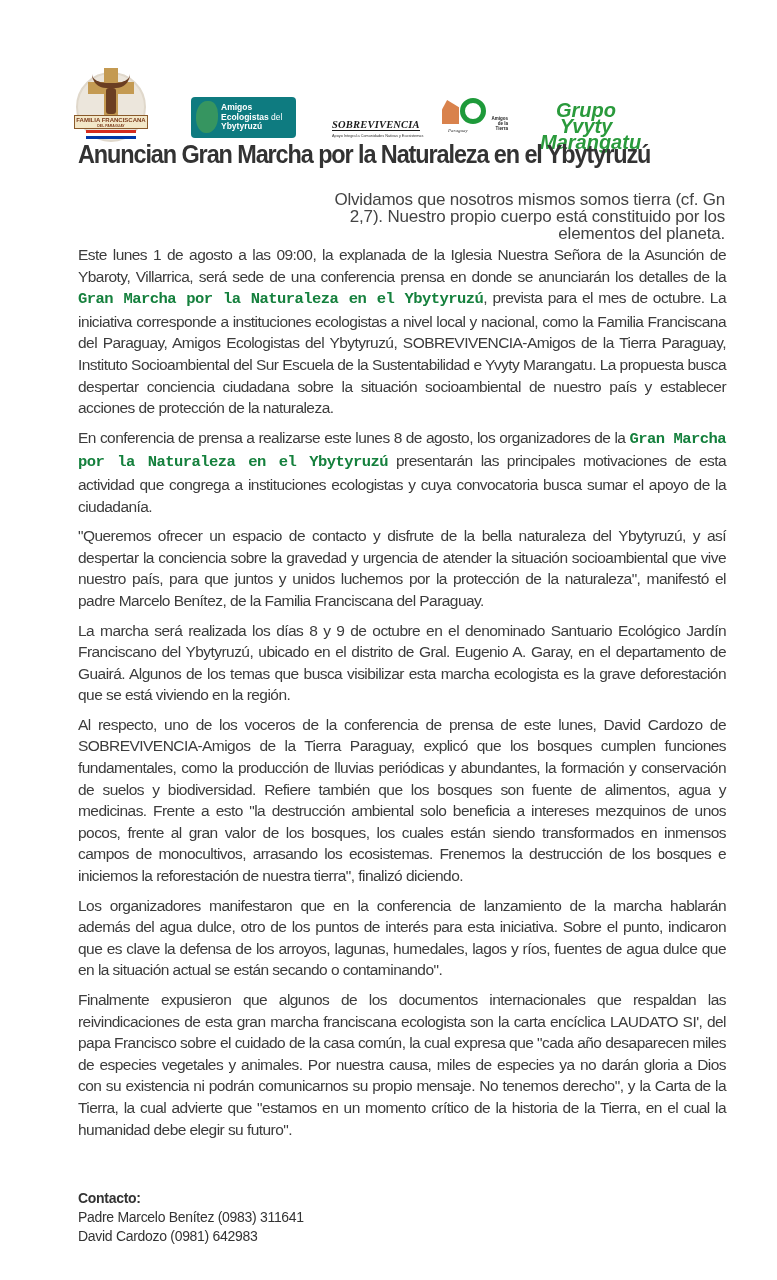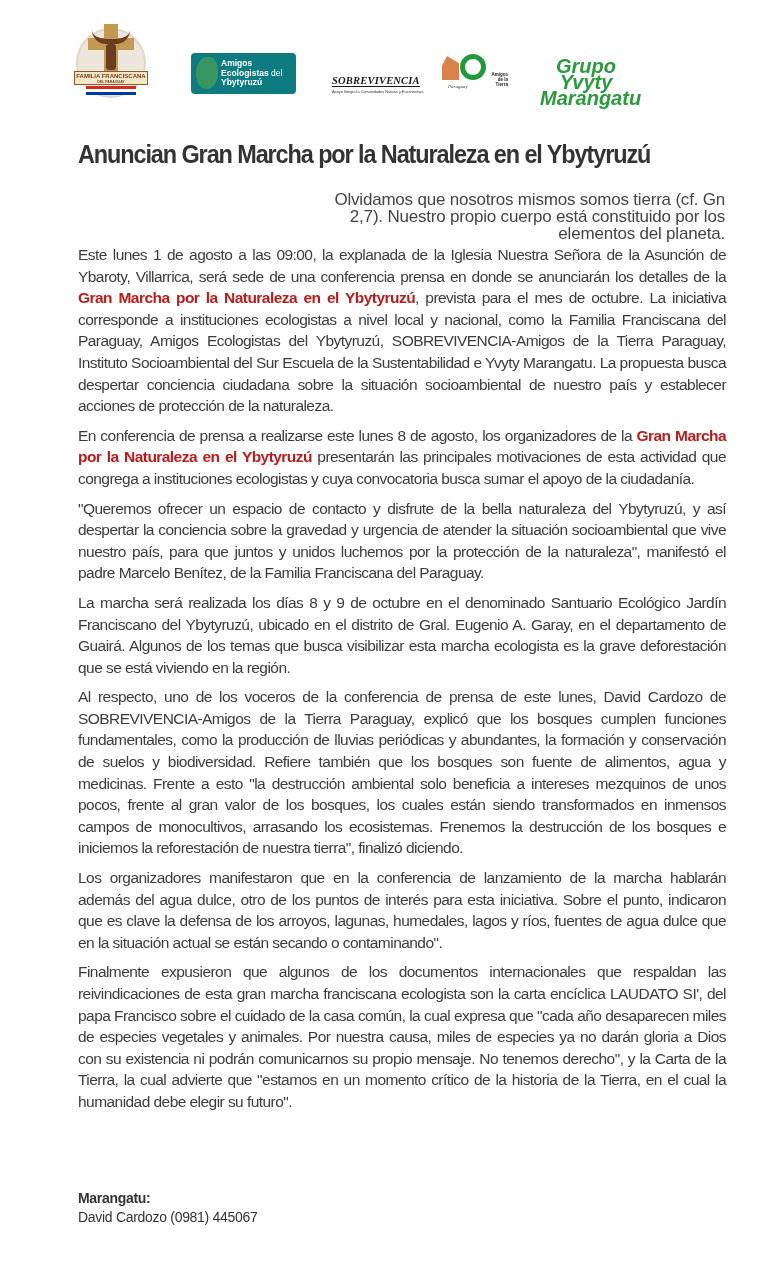--- a/index.html
+++ b/index.html
@@ -1,20 +1,20 @@
 <!DOCTYPE html>
 <html><head>
   <meta charset="utf-8">
   <style>
     * { box-sizing: border-box; margin: 0; padding: 0; }
     html, body { width: 777px; height: 1280px; background: #ffffff; overflow: hidden; }
     body { font-family: "Liberation Sans", sans-serif; color: #3a3a3a; position: relative; }
 
     .logos { position: absolute; top: 18px; left: 0; width: 777px; height: 84px; }
-    .logo { position: absolute; }
+    .logo { position: absolute; margin-top: 44px; }
 
     
     .logo-ff { left: 74px; top: 6px; width: 74px; height: 76px; }
     .logo-ff .ring { position: absolute; left: 2px; top: 4px; width: 70px; height: 70px; border-radius: 50%; background: #ece6dc; border: 2px solid #e0d8cb; }
     .logo-ff .cross-v { position: absolute; left: 30px; top: 0px; width: 14px; height: 50px; background: #c49a52; }
     .logo-ff .cross-h { position: absolute; left: 14px; top: 14px; width: 46px; height: 12px; background: #c49a52; }
     .logo-ff .arc { position: absolute; left: 18px; top: 6px; width: 38px; height: 14px; border-bottom: 5px solid #6b3e22; border-radius: 0 0 20px 20px; }
     .logo-ff .figure { position: absolute; left: 32px; top: 20px; width: 10px; height: 26px; background: #6b3e22; border-radius: 3px; }
     .logo-ff .banner { position: absolute; left: 0; top: 47px; width: 74px; height: 14px; background: #f3e7c8; border: 1px solid #8a5a2b; font-size: 6px; font-weight: bold; color: #7b3a1a; text-align: center; line-height: 7px; padding-top: 1px; }
     .logo-ff .banner small { display: block; font-size: 3.5px; line-height: 4px; }
@@ -50,21 +50,21 @@
     .logo-is .h { position: absolute; left: 14px; top: 28px; width: 44px; height: 4px; background: #1b2fa0; }
     .logo-is .g { position: absolute; left: 25px; top: 28px; width: 22px; height: 22px; border-radius: 50%; border: 3px solid #1e9a3a; }
     .logo-is .esc { position: absolute; left: 0; top: 64px; width: 72px; text-align: center; font-family: "Liberation Serif", serif; font-size: 7px; color: #1b2fa0; }
 
     .title { position: absolute; left: 78px; top: 140px; font-family: "Liberation Sans", sans-serif; font-weight: bold; font-size: 25.5px; color: #333; letter-spacing: -1.2px; transform: scaleX(0.92); transform-origin: left; white-space: nowrap; }
 
     .quote { position: absolute; right: 52px; top: 191px; width: 420px; text-align: right; font-size: 17px; line-height: 17px; color: #444; letter-spacing: -0.2px; }
 
     .body { position: absolute; left: 78px; top: 244px; width: 648px; }
     .para { font-size: 15.5px; line-height: 21.6px; color: #3c3c3c; text-align: justify; letter-spacing: -0.55px; margin-bottom: 8px; }
-    .para b { font-weight: bold; color: #b91c1c; }
+    .para b { font-weight: bold; color: #15803d; font-family: Liberation Mono, monospace; }
 
     .contact { position: absolute; left: 78px; top: 1189px; font-size: 14px; line-height: 19px; color: #333; letter-spacing: -0.3px; }
     .contact .label { font-weight: bold; }
   </style>
 </head>
 <body>
 
 <div class="logos">
   <div class="logo logo-ff">
     <div class="ring"></div>
@@ -123,15 +123,16 @@
   <p class="para"><span>Este lunes 1 de agosto a las 09:00, la explanada de la Iglesia Nuestra Señora de la Asunción de Ybaroty, Villarrica, será sede de una conferencia prensa en donde se anunciarán los detalles de la </span><b>Gran Marcha por la Naturaleza en el Ybytyruzú</b><span>, prevista para el mes de octubre. La iniciativa corresponde a instituciones ecologistas a nivel local y nacional, como la Familia Franciscana del Paraguay, Amigos Ecologistas del Ybytyruzú, SOBREVIVENCIA-Amigos de la Tierra Paraguay, Instituto Socioambiental del Sur Escuela de la Sustentabilidad e Yvyty Marangatu. La propuesta busca despertar conciencia ciudadana sobre la situación socioambiental de nuestro país y establecer acciones de protección de la naturaleza.</span></p>
   <p class="para"><span>En conferencia de prensa a realizarse este lunes 8 de agosto, los organizadores de la </span><b>Gran Marcha por la Naturaleza en el Ybytyruzú</b><span> presentarán las principales motivaciones de esta actividad que congrega a instituciones ecologistas y cuya convocatoria busca sumar el apoyo de la ciudadanía.</span></p>
   <p class="para"><span>"Queremos ofrecer un espacio de contacto y disfrute de la bella naturaleza del Ybytyruzú, y así despertar la conciencia sobre la gravedad y urgencia de atender la situación socioambiental que vive nuestro país, para que juntos y unidos luchemos por la protección de la naturaleza", manifestó el padre Marcelo Benítez, de la Familia Franciscana del Paraguay.</span></p>
   <p class="para"><span>La marcha será realizada los días 8 y 9 de octubre en el denominado Santuario Ecológico Jardín Franciscano del Ybytyruzú, ubicado en el distrito de Gral. Eugenio A. Garay, en el departamento de Guairá. Algunos de los temas que busca visibilizar esta marcha ecologista es la grave deforestación que se está viviendo en la región.</span></p>
   <p class="para"><span>Al respecto, uno de los voceros de la conferencia de prensa de este lunes, David Cardozo de SOBREVIVENCIA-Amigos de la Tierra Paraguay, explicó que los bosques cumplen funciones fundamentales, como la producción de lluvias periódicas y abundantes, la formación y conservación de suelos y biodiversidad. Refiere también que los bosques son fuente de alimentos, agua y medicinas. Frente a esto "la destrucción ambiental solo beneficia a intereses mezquinos de unos pocos, frente al gran valor de los bosques, los cuales están siendo transformados en inmensos campos de monocultivos, arrasando los ecosistemas. Frenemos la destrucción de los bosques e iniciemos la reforestación de nuestra tierra", finalizó diciendo.</span></p>
   <p class="para"><span>Los organizadores manifestaron que en la conferencia de lanzamiento de la marcha hablarán además del agua dulce, otro de los puntos de interés para esta iniciativa. Sobre el punto, indicaron que es clave la defensa de los arroyos, lagunas, humedales, lagos y ríos, fuentes de agua dulce que en la situación actual se están secando o contaminando".</span></p>
   <p class="para"><span>Finalmente expusieron que algunos de los documentos internacionales que respaldan las reivindicaciones de esta gran marcha franciscana ecologista son la carta encíclica LAUDATO SI', del papa Francisco sobre el cuidado de la casa común, la cual expresa que "cada año desaparecen miles de especies vegetales y animales. Por nuestra causa, miles de especies ya no darán gloria a Dios con su existencia ni podrán comunicarnos su propio mensaje. No tenemos derecho", y la Carta de la Tierra, la cual advierte que "estamos en un momento crítico de la historia de la Tierra, en el cual la humanidad debe elegir su futuro".</span></p>
 </div>
 
 <div class="contact">
-  <div class="label">Marangatu:</div>
-  <div>David Cardozo (0981) 445067</div>
+  <div class="label">Contacto:</div>
+  <div>Padre Marcelo Benítez (0983) 311641</div>
+  <div>David Cardozo (0981) 642983</div>
 </div>
 
 </body></html>

